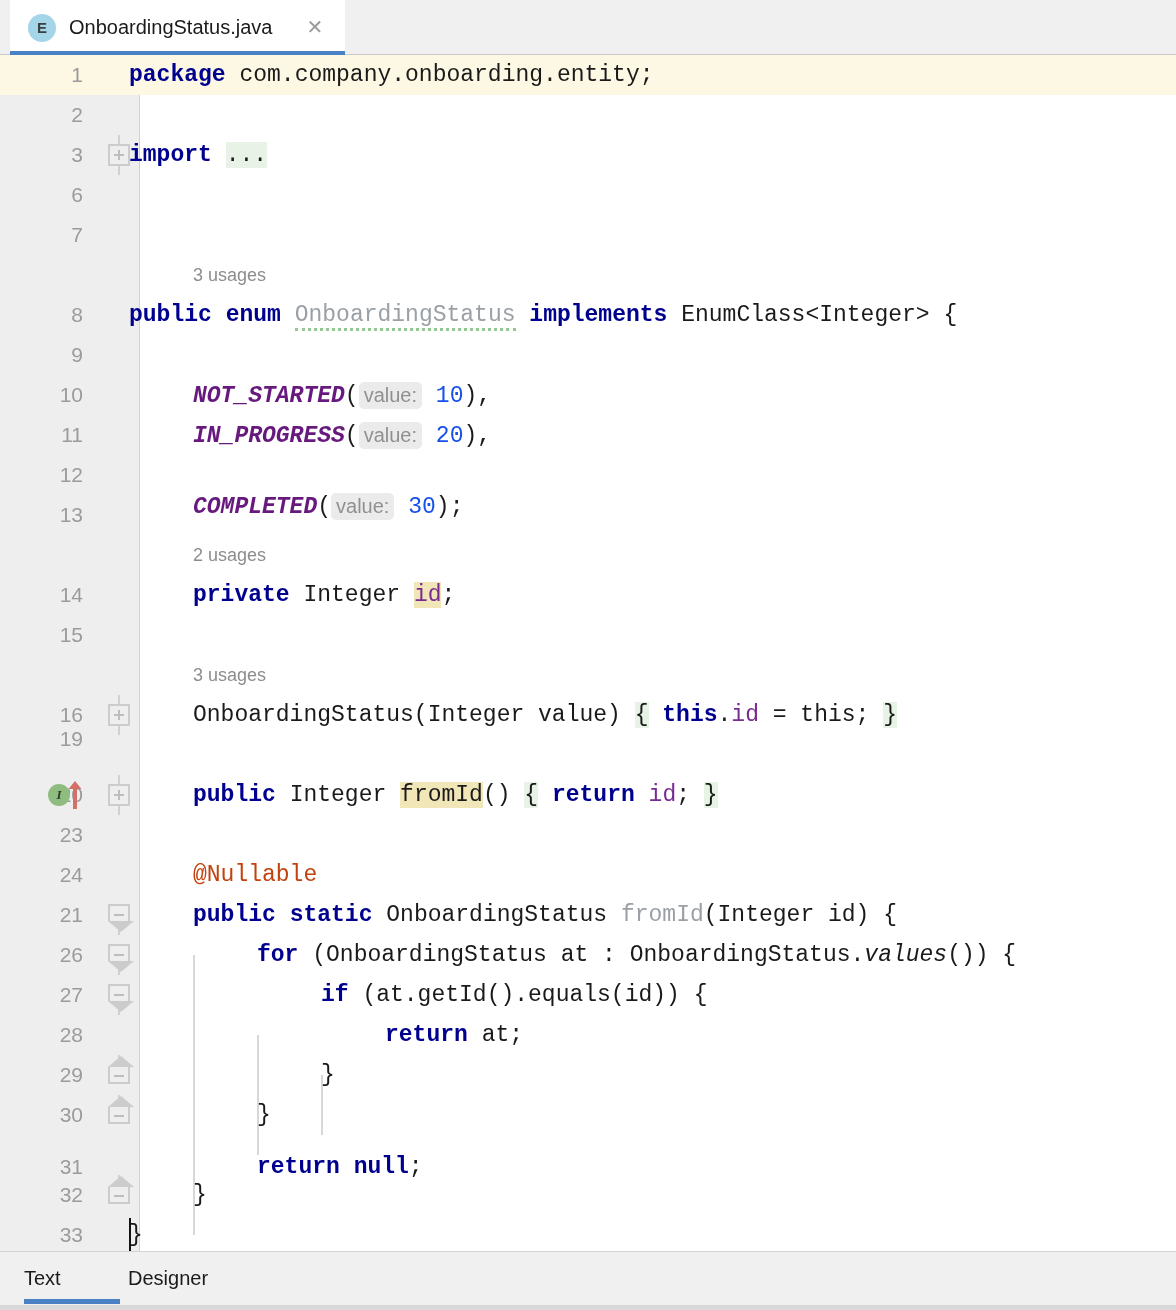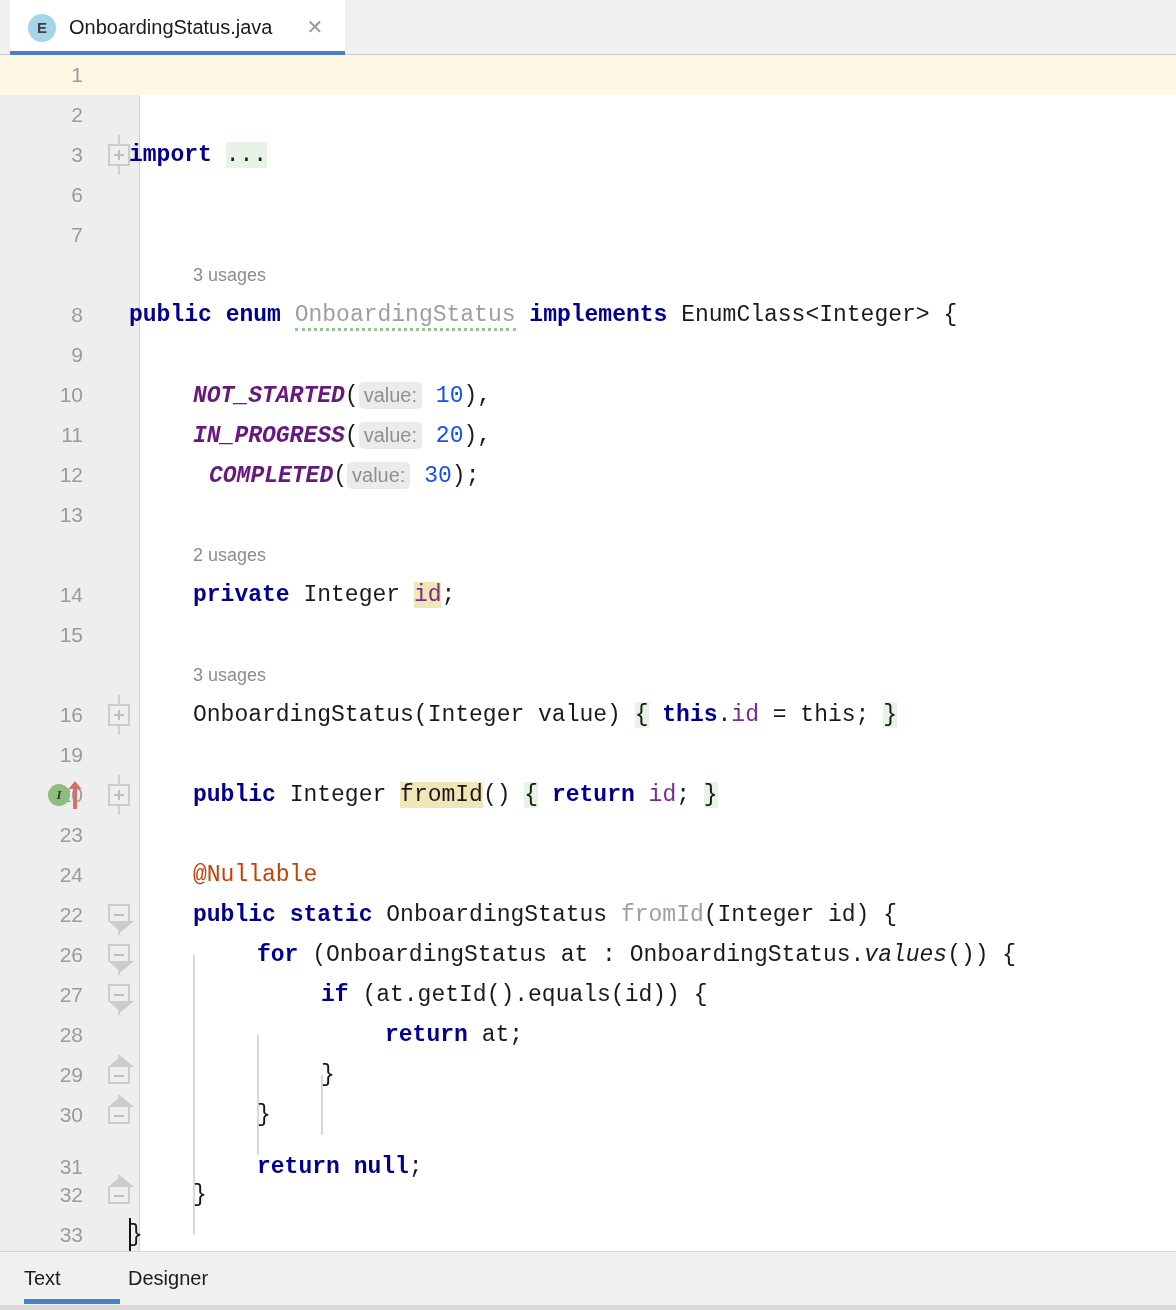--- a/index.html
+++ b/index.html
@@ -208,20 +208,21 @@
 
   <div id="gutter"></div>
   <div id="foldstrip"></div>
 
   <div class="iguide" style="left:193px; top:900px; height:280px;"></div>
   <div class="iguide" style="left:257px; top:980px; height:120px;"></div>
   <div class="iguide" style="left:321px; top:1020px; height:60px;"></div>
 
   <div class="row cur" style="top:0px;">
     <div class="lineno">1</div>
+    <div class="code"><span class="kw">package</span><span> com.company.onboarding.entity;</span></div>
   </div>
 
   <div class="row" style="top:40px;">
     <div class="lineno">2</div>
   </div>
 
   <div class="row" style="top:80px;">
     <div class="lineno">3</div>
     <div class="fold">
       <div class="vline"></div>
@@ -256,21 +257,21 @@
     <div class="code" style="left:193px;"><span class="enm">NOT_STARTED</span><span>(</span><span class="hint-chip">value:</span> <span class="num">10</span><span>),</span></div>
   </div>
 
   <div class="row" style="top:360px;">
     <div class="lineno">11</div>
     <div class="code" style="left:193px;"><span class="enm">IN_PROGRESS</span><span>(</span><span class="hint-chip">value:</span> <span class="num">20</span><span>),</span></div>
   </div>
 
   <div class="row" style="top:400px;">
     <div class="lineno">12</div>
-    <div class="code" style="left:209px;"><span class="enm">COMPLETED</span><span>(</span><span class="hint-chip">value:</span> <span class="num">30</span><span>);</span></div>
+    <div class="code" style="left:193px;margin-top:31px;"><span class="enm">COMPLETED</span><span>(</span><span class="hint-chip">value:</span> <span class="num">30</span><span>);</span></div>
   </div>
 
   <div class="row" style="top:440px;">
     <div class="lineno">13</div>
   </div>
 
   <div class="row" style="top:480px;">
     <div class="hint-row">2 usages</div>
   </div>
 
@@ -289,21 +290,21 @@
 
   <div class="row" style="top:640px;">
     <div class="lineno">16</div>
     <div class="fold">
       <div class="vline"></div>
         <div class="box plus"></div>
     </div>
     <div class="code" style="left:193px;"><span>OnboardingStatus(Integer value)</span> <span class="hl-br">{</span> <span class="kw">this</span><span>.</span><span class="fld">id</span><span> = this; </span><span class="hl-br">}</span></div>
   </div>
 
-  <div class="row" style="top:680px;padding-left:32px;">
+  <div class="row" style="top:664px;padding-left:32px;">
     <div class="lineno">19</div>
   </div>
 
   <div class="row" style="top:720px;">
     <div class="lineno">20</div>
     <div class="impl-mark">I</div>
     <div class="up-arrow">
       <svg width="14" height="28" viewBox="0 0 14 28">
         <rect x="5" y="7" width="4" height="21" fill="#d4706a"></rect>
         <polygon points="7,0 13.5,8 0.5,8" fill="#d4706a"></polygon>
@@ -319,21 +320,21 @@
   <div class="row" style="top:760px;">
     <div class="lineno">23</div>
   </div>
 
   <div class="row" style="top:800px;">
     <div class="lineno">24</div>
     <div class="code" style="left:193px;"><span class="anno">@Nullable</span></div>
   </div>
 
   <div class="row" style="top:840px;">
-    <div class="lineno">22</div>
+    <div class="lineno">21</div>
     <div class="fold">
       <div class="vline half-bottom"></div>
         <div class="box down"></div>
     </div>
     <div class="code" style="left:193px;"><span class="kw">public</span> <span class="kw">static</span> <span>OnboardingStatus</span> <span class="gray">fromId</span><span>(Integer id) {</span></div>
   </div>
 
   <div class="row" style="top:880px;">
     <div class="lineno">26</div>
     <div class="fold">

